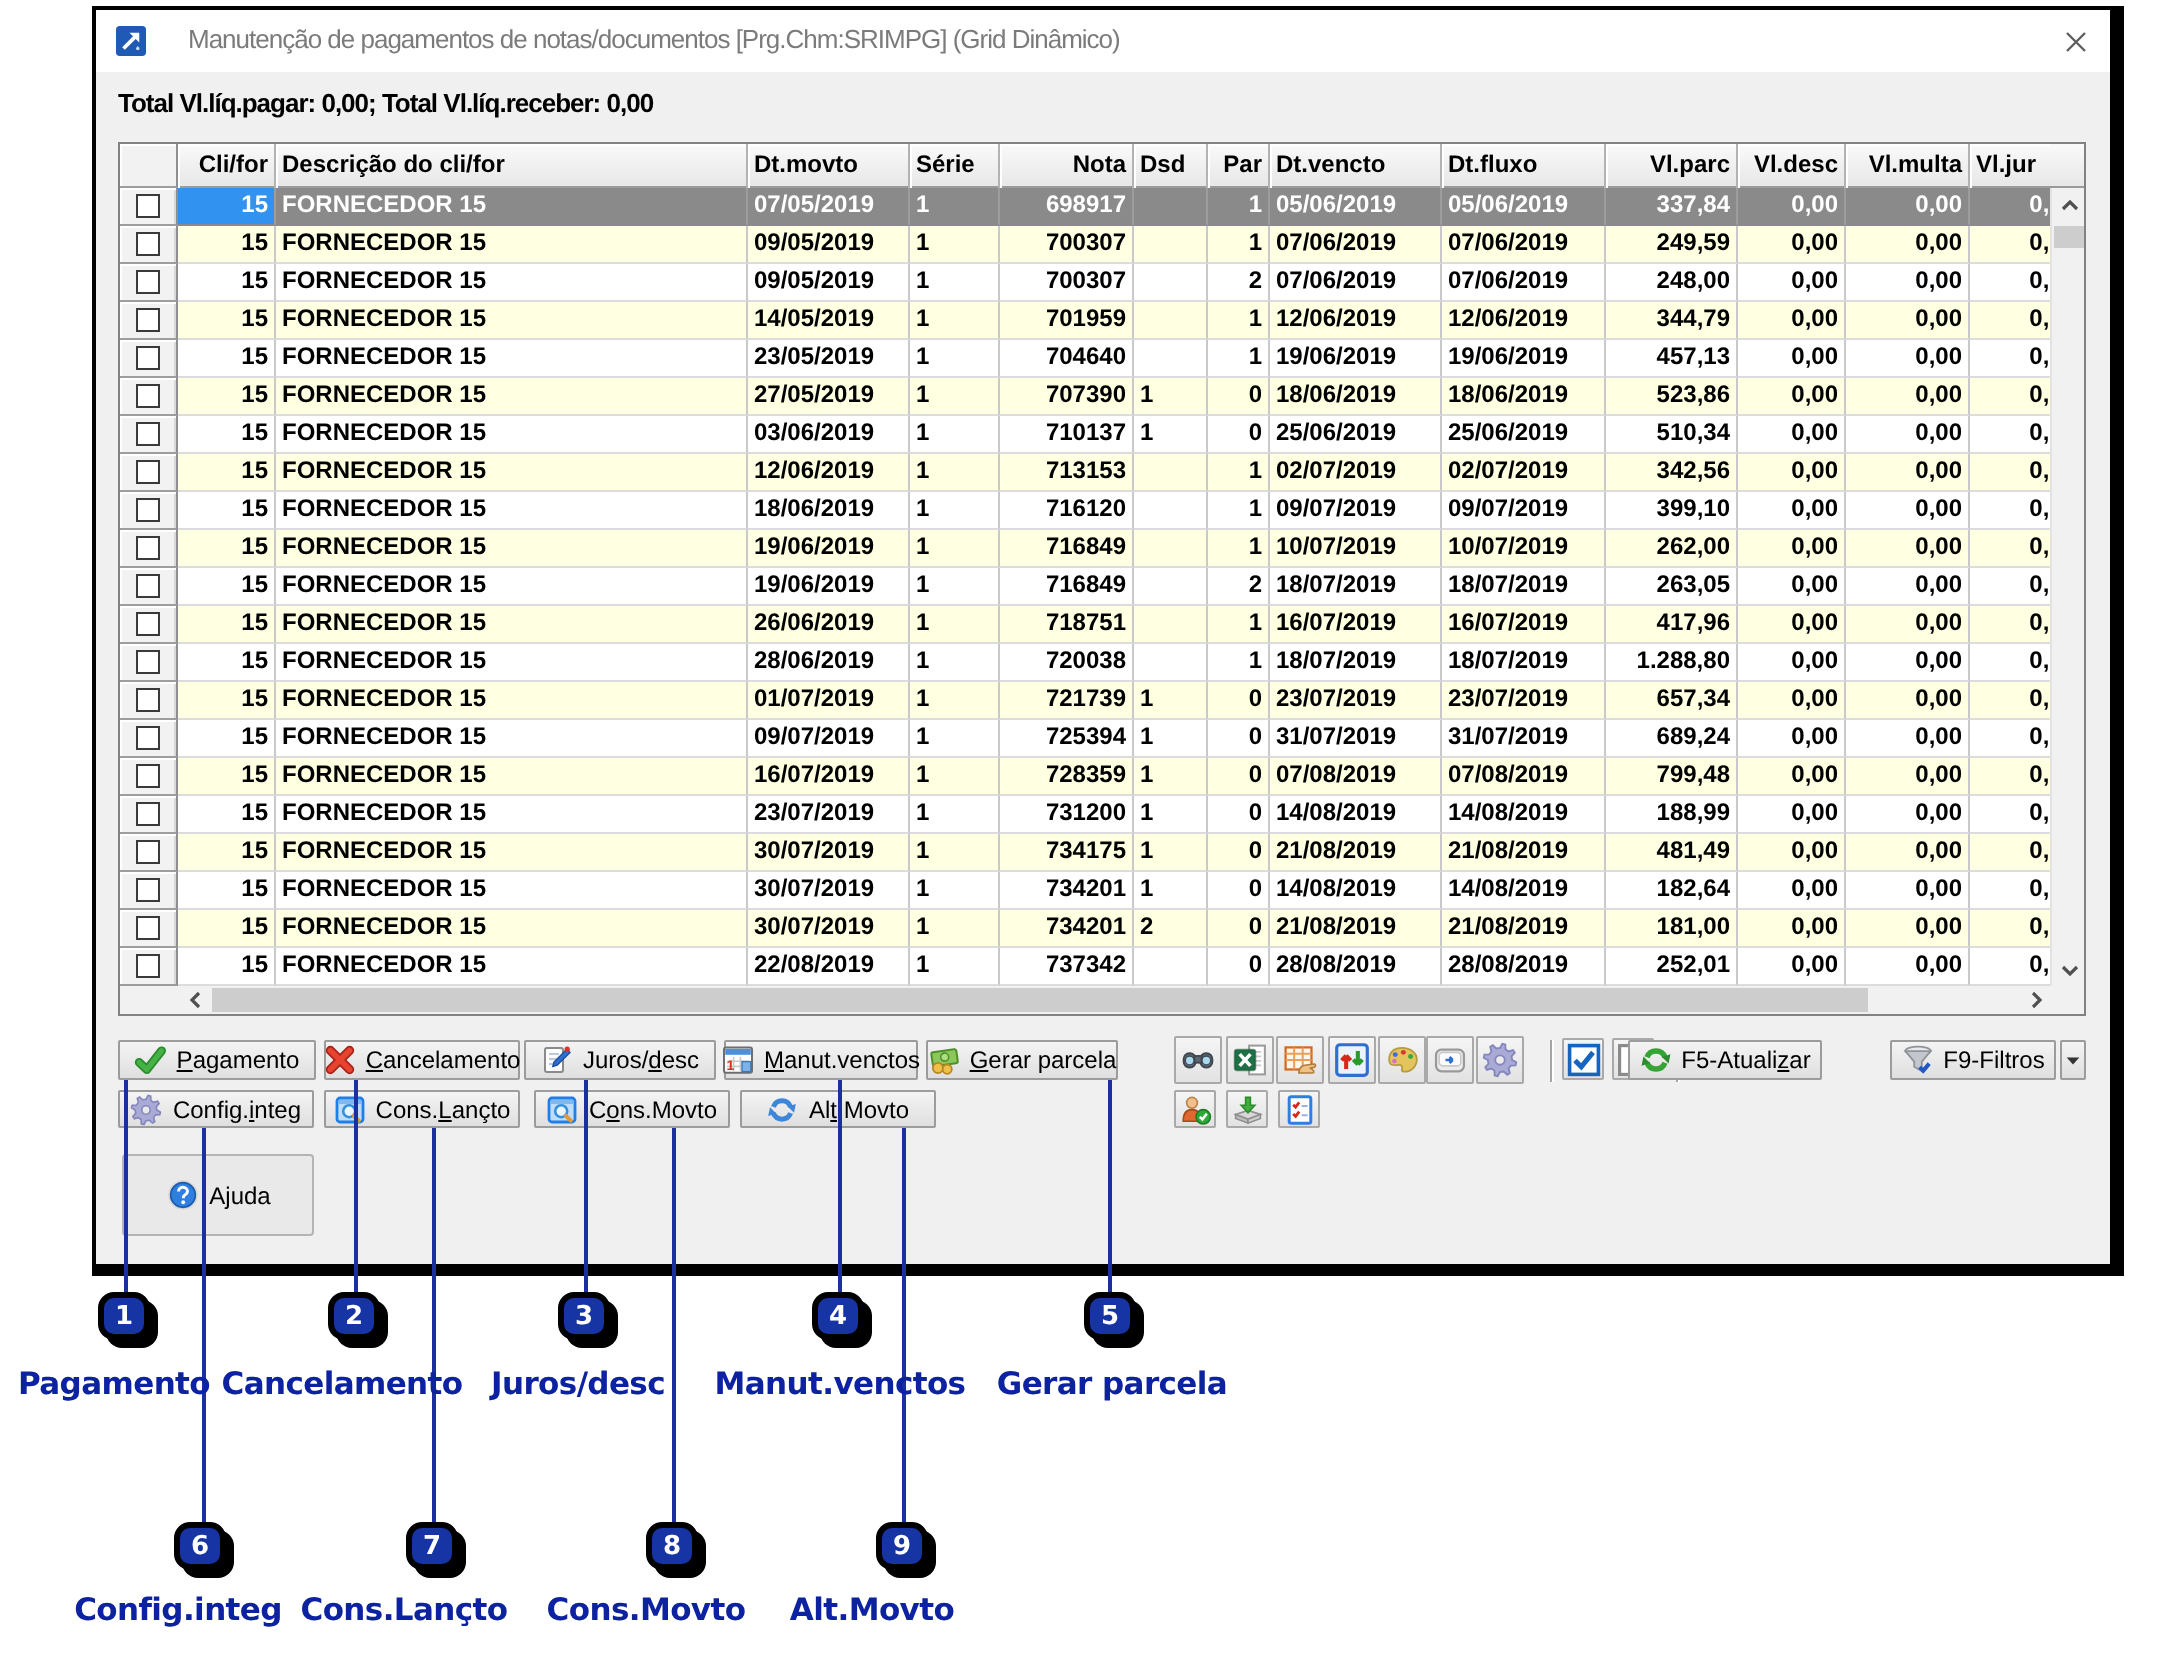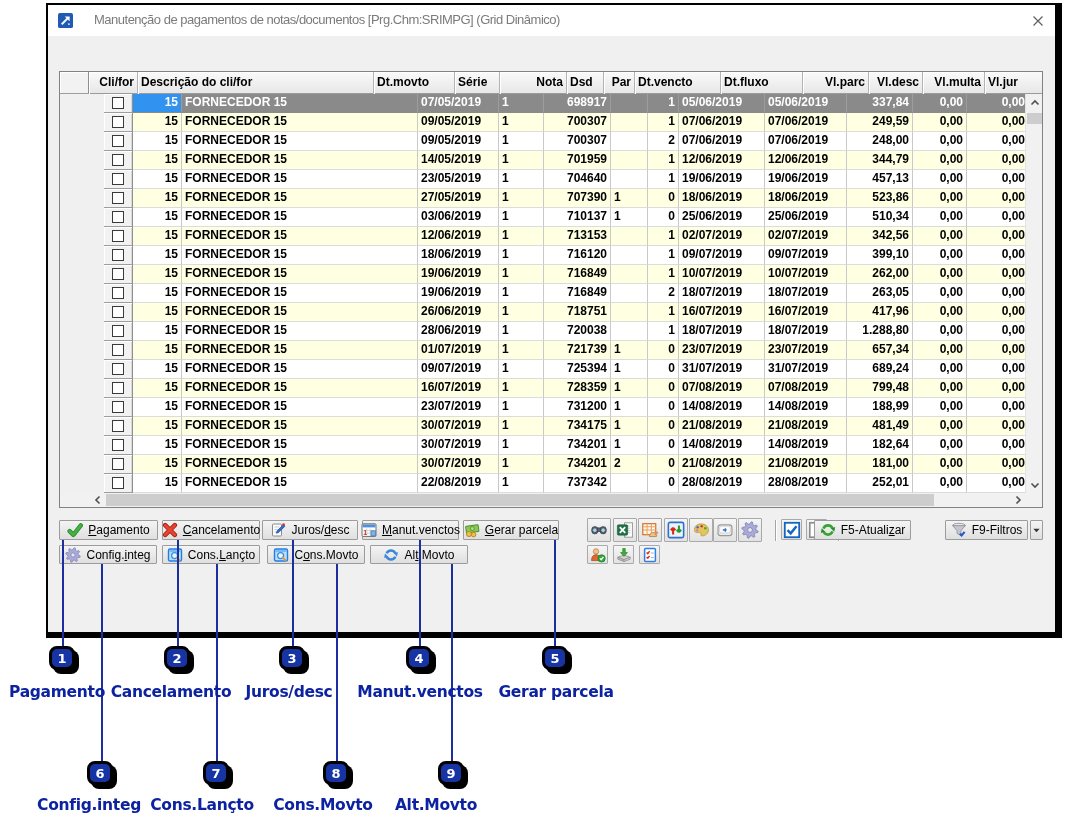--- a/index.html
+++ b/index.html
@@ -17,21 +17,21 @@
   .totals{position:absolute;left:11px;top:39px;font-size:13px;font-weight:bold;color:#000;white-space:nowrap;letter-spacing:-0.5px;}
 
   
   .grid{position:absolute;left:11px;top:66px;width:984px;height:437px;border:1px solid #828282;background:#f0f0f0;overflow:hidden;}
   .ghead{position:absolute;left:0;top:0;height:22px;width:982px;display:flex;
          background:linear-gradient(#fafafa,#e7e7e7);border-bottom:1px solid #9b9b9b;}
   .hcell{height:22px;flex:none;border-right:1px solid #b3b3b3;box-shadow:inset 1px 1px 0 #ffffff;
          font-size:12px;font-weight:bold;color:#000;line-height:21px;white-space:nowrap;overflow:hidden;
          padding:0 3px;}
   .rows{position:absolute;left:0;top:22px;width:965px;}
-  .grow{display:flex;height:19px;margin-left:44px;}
+  .grow{display:flex;height:19px;}
   .cell{height:19px;flex:none;border-right:1px solid #c9c9c9;border-bottom:1px solid #dcdcdc;
         font-size:12px;font-weight:bold;color:#000;line-height:17px;white-space:nowrap;overflow:hidden;padding:0 3px;}
   .grow.odd .cell{background:#ffffff;}
   .grow.even .cell{background:#ffffe1;}
   .grow.sel .cell{background:#8a8a8a;color:#ffffff;border-bottom-color:#8a8a8a;border-right-color:#9d9d9d;}
   .grow.sel .cell.focuscell{background:#3292f0;}
   .cbcell{width:29px;height:19px;flex:none;background:#f2f2f2;
           border-right:1px solid #8f8f8f;border-bottom:1px solid #9d9d9d;
           box-shadow:inset 1px 1px 0 #ffffff, inset -1px 0 0 #d9d9d9;
           display:flex;align-items:center;justify-content:center;}
@@ -250,20 +250,21 @@
         <use href="#sym-app-icon"></use>
       </svg>
     <span class="title">Manutenção de pagamentos de notas/documentos [Prg.Chm:SRIMPG] (Grid Dinâmico)</span>
     <div class="closebtn">
       <svg width="12" height="12">
           <use href="#sym-close-icon"></use>
         </svg>
     </div>
   </div>
 
+  <div class="totals">Total Vl.líq.pagar: 0,00; Total Vl.líq.receber: 0,00</div>
 
   <div class="grid">
     <div class="ghead" id="ghead">
       <div class="cbcell cbhead" style="height:22px"></div>
     <div class="hcell ar w1">Cli/for</div>
         <div class="hcell al w2">Descrição do cli/for</div>
         <div class="hcell al w3">Dt.movto</div>
         <div class="hcell al w4">Série</div>
         <div class="hcell ar w5">Nota</div>
         <div class="hcell al w6">Dsd</div>
@@ -866,20 +867,26 @@
         <use href="#sym-funnel-icon"></use>
       </svg>
     <span id="f9label">F9-Filtros</span>
   </div>
   <div class="btn dropbtn" style="left:982px">
     <svg>
         <use href="#sym-chevron-down-icon"></use>
       </svg>
   </div>
 
+  <div class="bigbtn" style="left:13px;width:96px">
+    <svg class="bicon" width="17" height="17">
+        <use href="#sym-help-icon"></use>
+      </svg>
+    <span id="helplabel">A<u>j</u>uda</span>
+  </div>
 </div>
 
 <div id="callouts">
     <div class="cline" style="left: 62px; top: 540px; height: 108px;"></div>
     <div class="badge" style="left: 49px; top: 646px;">1</div>
     <div class="clabel" style="left: 57px; top: 683px;">Pagamento</div>
     <div class="cline" style="left: 177px; top: 540px; height: 108px;"></div>
     <div class="badge" style="left: 164px; top: 646px;">2</div>
     <div class="clabel" style="left: 171px; top: 683px;">Cancelamento</div>
     <div class="cline" style="left: 292px; top: 540px; height: 108px;"></div>

